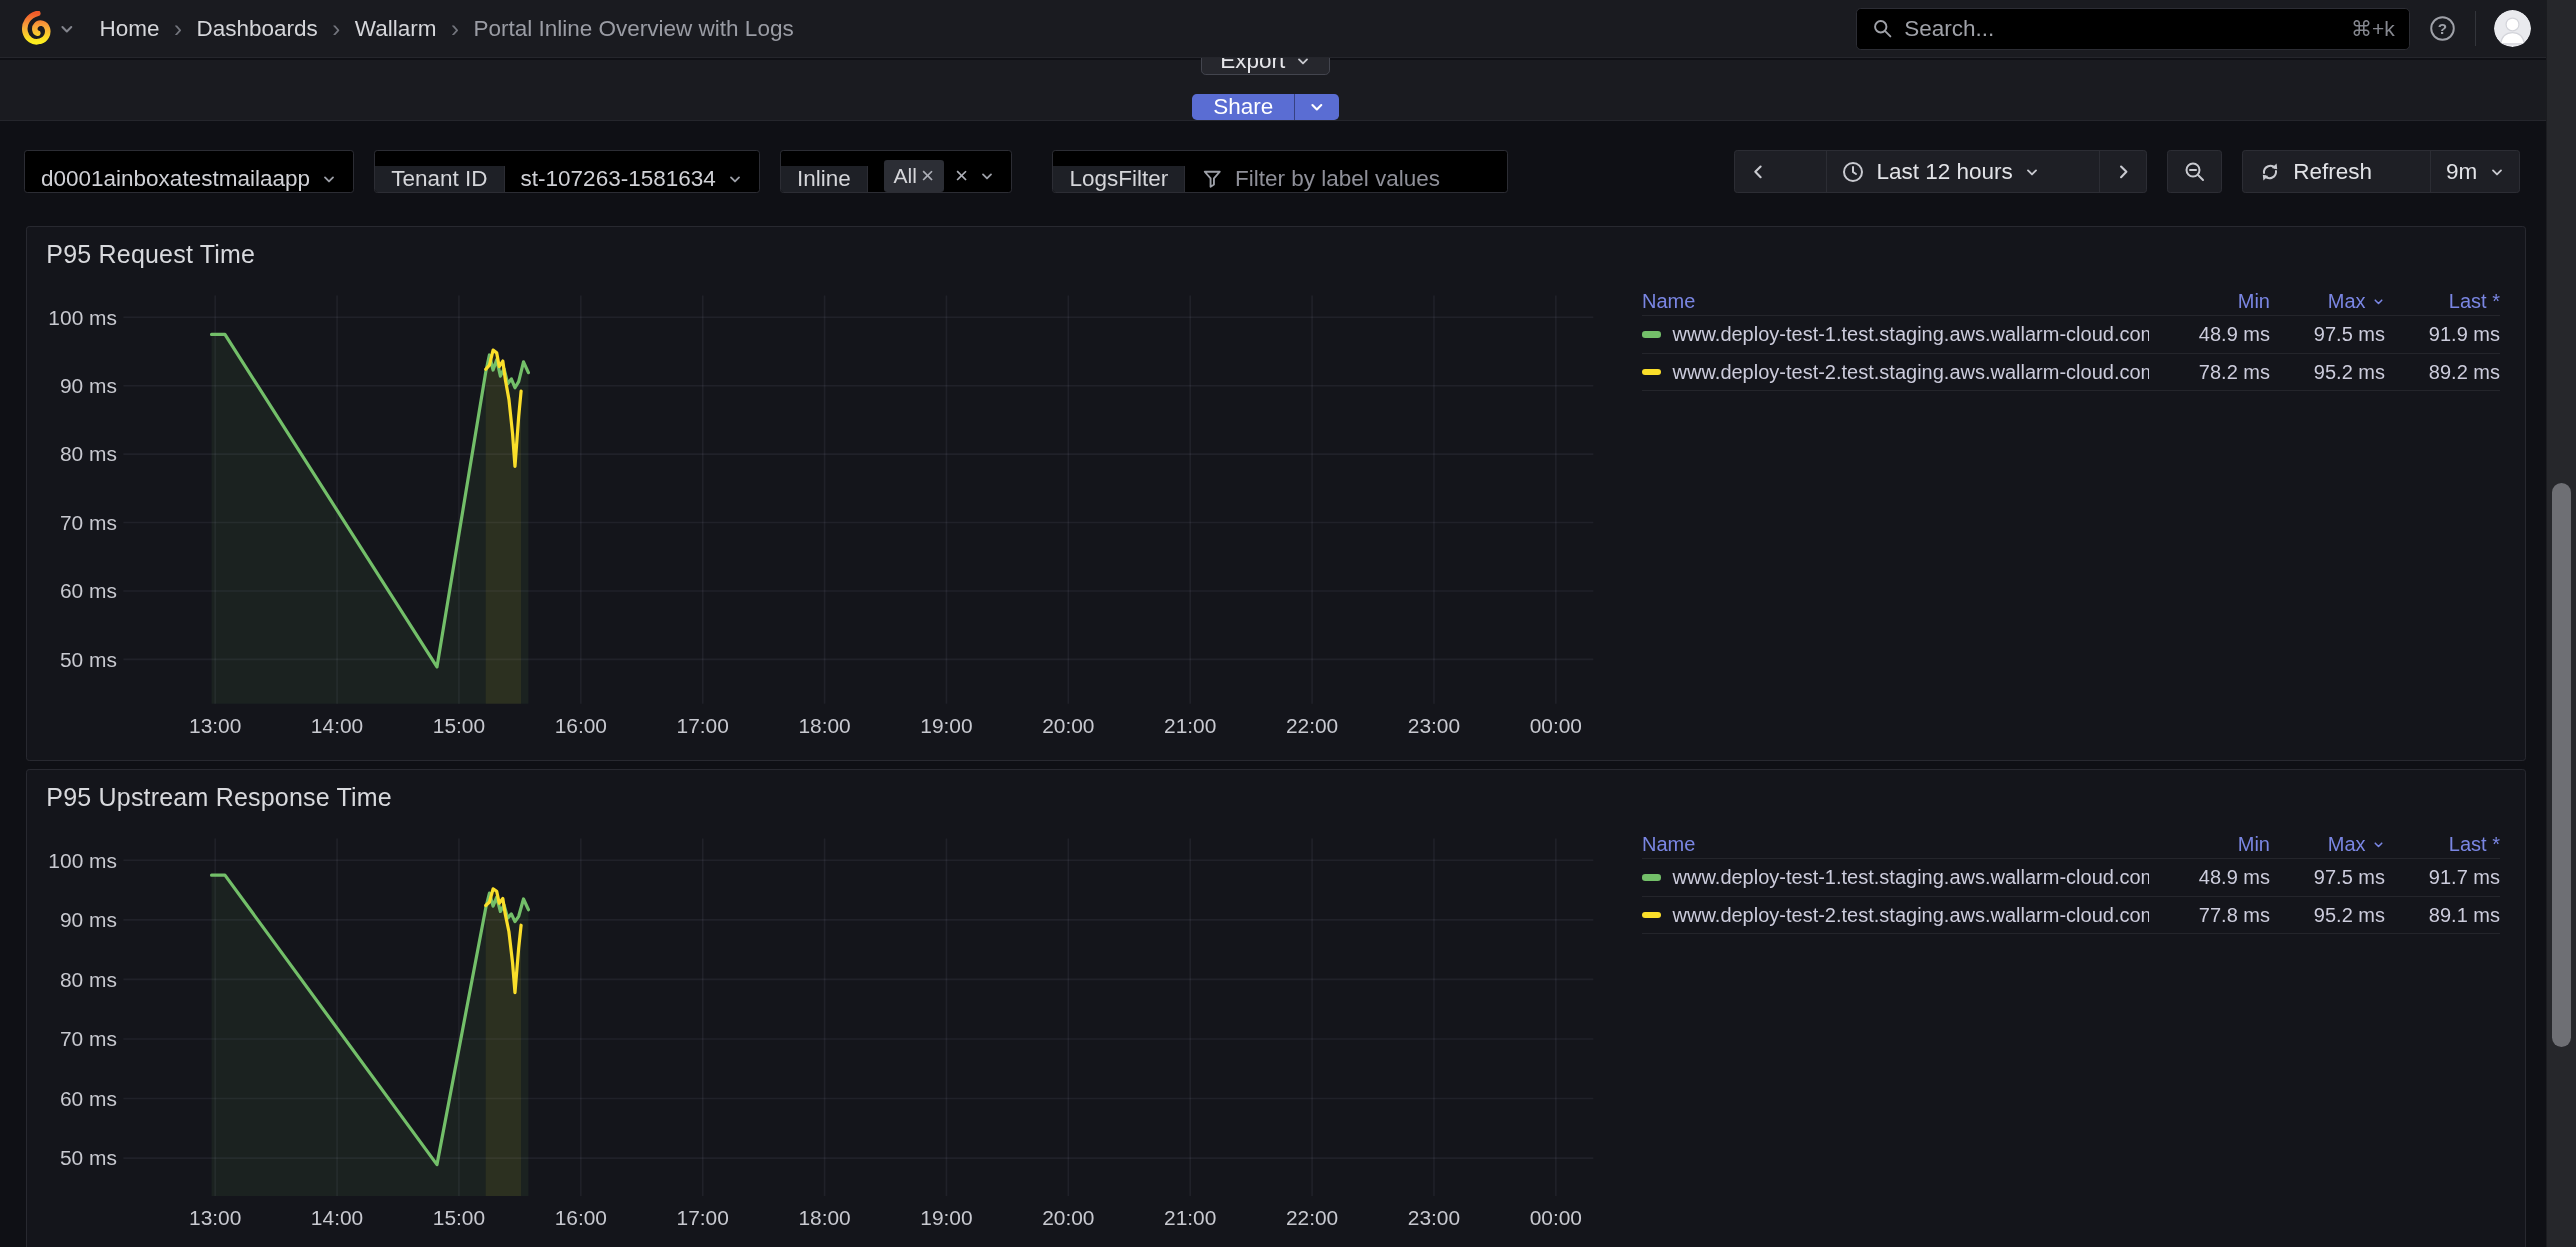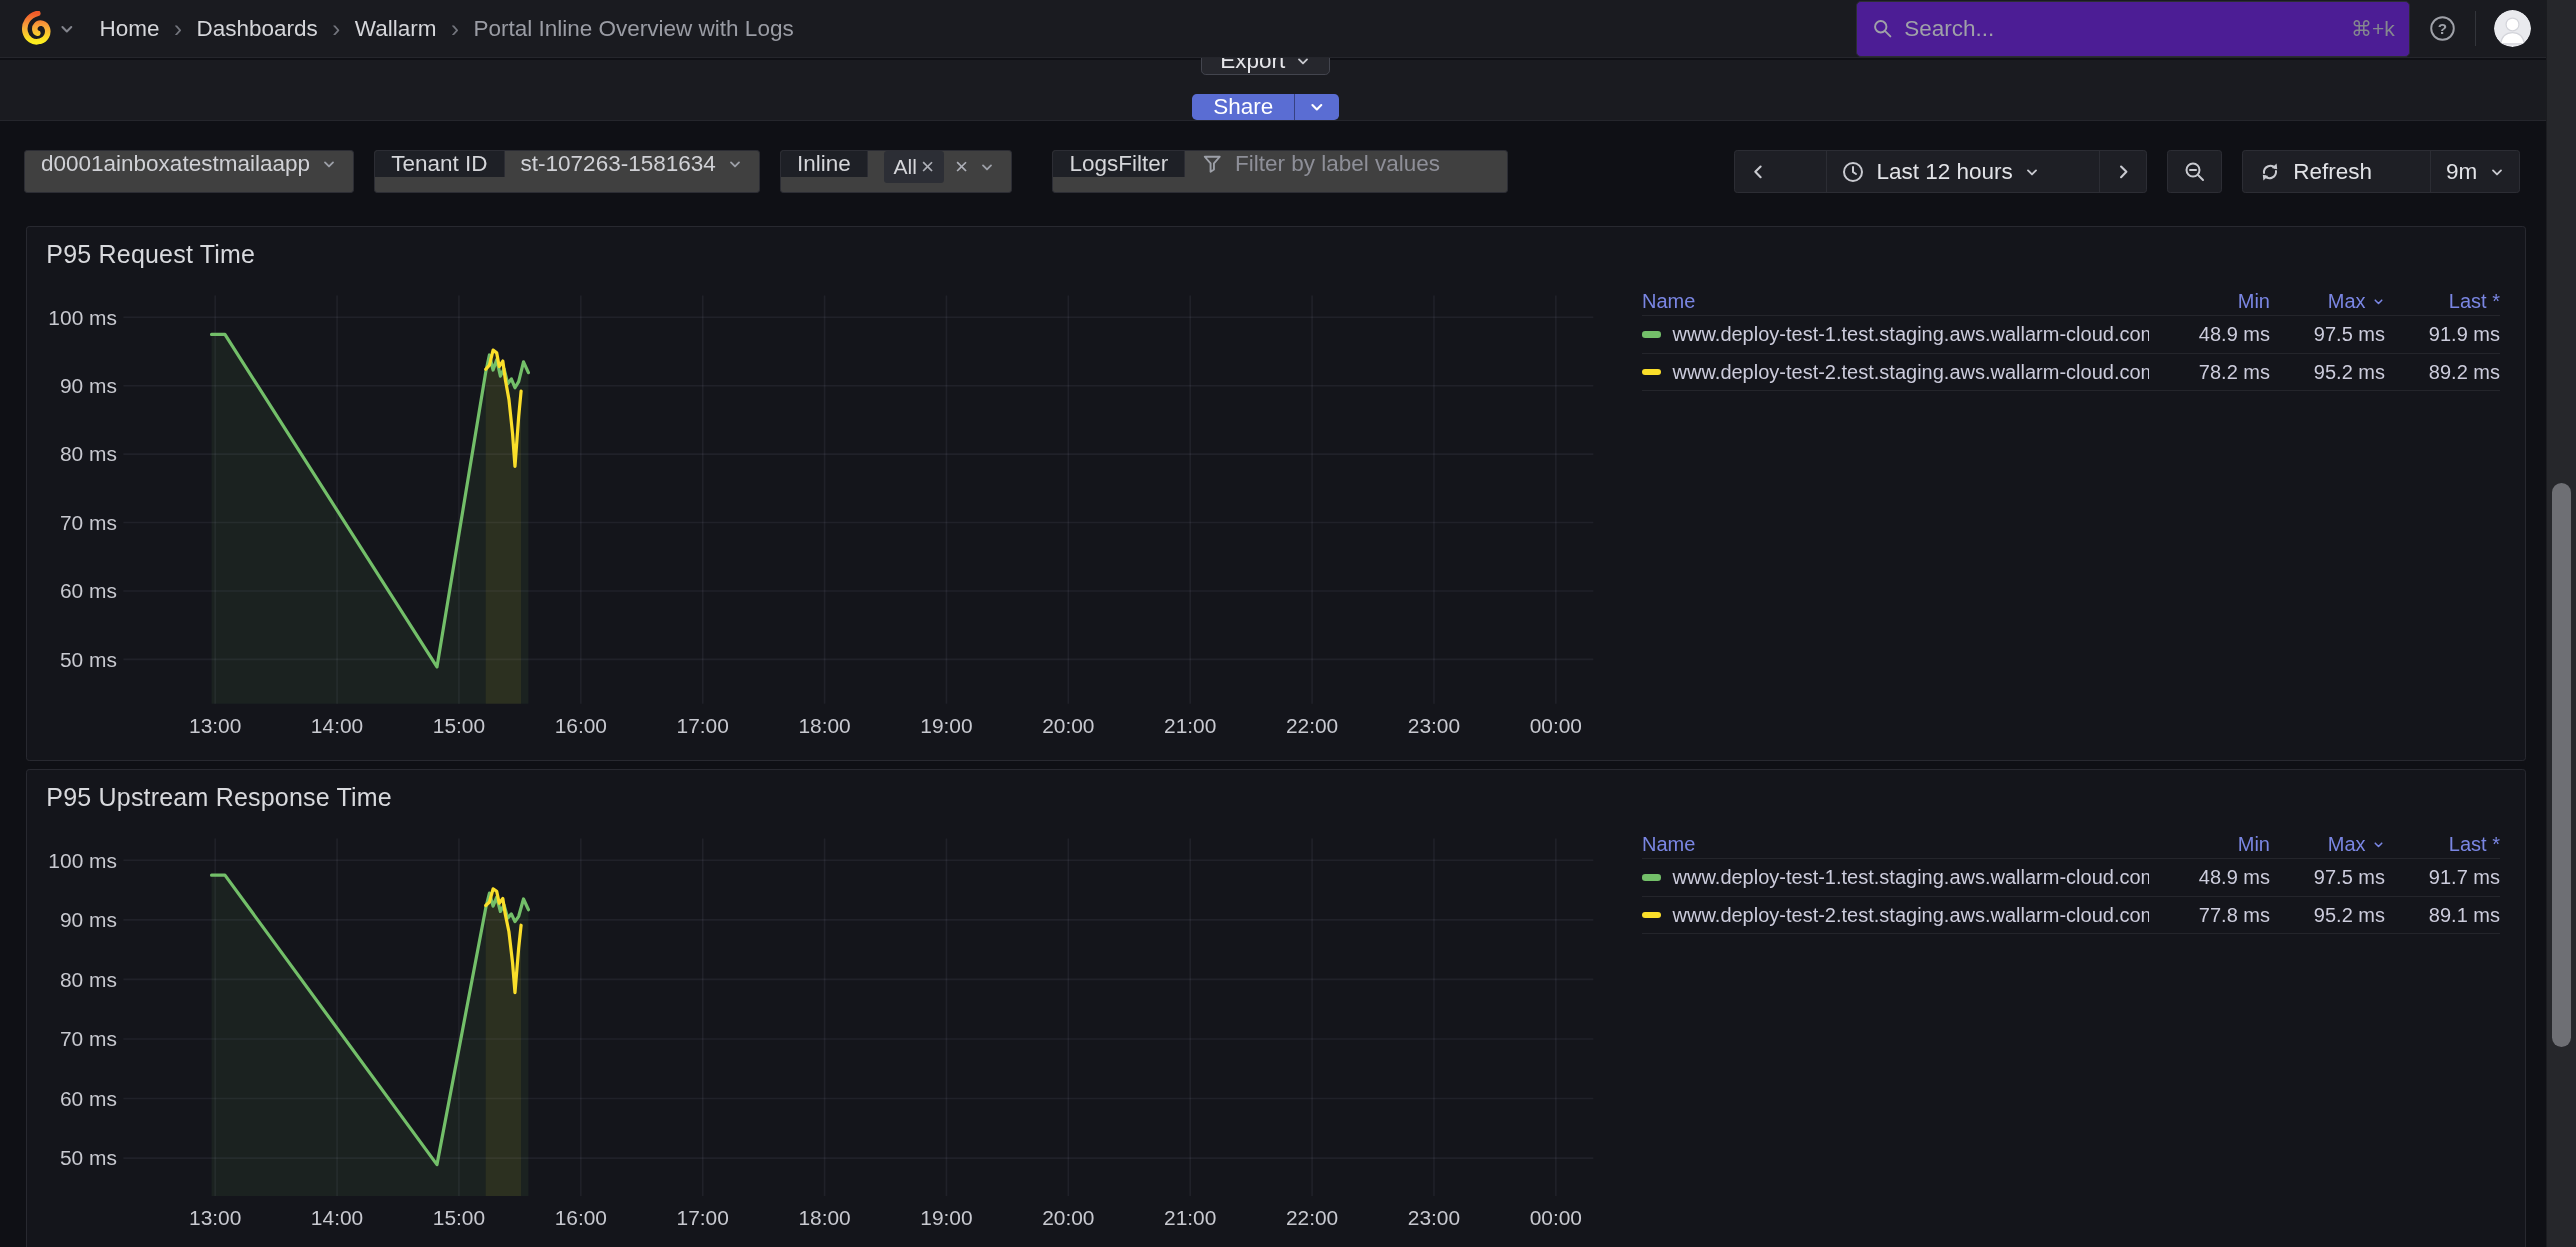--- a/index.html
+++ b/index.html
@@ -20,21 +20,21 @@
     display:flex; align-items:center; padding:0 45px 0 21px; z-index:5;
   }
   .logo { width:32px; height:35px; margin-right:4.8px; cursor:pointer; }
   .nav-chev { margin-right:24px; }
   .crumbs { display:flex; align-items:center; gap:14.5px; font-size:22.5px; }
   .crumb { color:#d5d6da; cursor:pointer; white-space:nowrap; }
   .crumb.current { color:#9a9ca4; cursor:default; }
   .crumb-sep { color:#73757d; font-size:24px; }
   .nav-right { margin-left:auto; display:flex; align-items:center; gap:17.7px; }
   .searchbox {
-    width:554px; height:56px; background:#4c1d95;
+    width:554px; height:42px; background:#000000;
     border:1.6px solid #2c2d34; border-radius:4.8px;
     display:flex; align-items:center; padding:0 14.5px; gap:11.3px; cursor:text;
   }
   .search-ph { color:#9fa1a8; font-size:22.5px; flex:1; }
   .search-kbd { color:#85878f; font-size:21px; }
   .iconbtn { background:none; border:none; cursor:pointer; display:flex; align-items:center; }
   .vdiv { width:1.6px; height:35px; background:#33353b; }
   .avatar { width:37px; height:37px; border-radius:50%; overflow:hidden; cursor:pointer; }
 
   
@@ -61,22 +61,22 @@
     background:#5a6dd3; border:none; border-left:1.6px solid rgba(10,12,30,.45);
     border-radius:0 4.8px 4.8px 0; padding:0 13px; display:flex; align-items:center; cursor:pointer;
   }
 
   
   .filterbar {
     position:absolute; top:150px; left:24px; right:56px; height:43px;
     display:flex; align-items:stretch; gap:20px; z-index:3;
   }
   .fbox {
-    display:flex; align-items:flex-start; border:1.6px solid #2c2d34; border-radius:3.2px;
-    background:#404040; overflow:hidden;
+    display:flex; align-items:flex-end; border:1.6px solid #2c2d34; border-radius:3.2px;
+    background:#000000; overflow:hidden;
   }
   .fcell { display:flex; align-items:center; padding:0 16px; gap:11.3px; font-size:22.5px; cursor:pointer; }
   .flabel { background:#1e2026; border-right:1.6px solid #2c2d34; font-weight:500; color:#d5d6da; cursor:default; }
   .fvalue { color:#d0d1d6; }
   .chip {
     background:#2c2e35; border-radius:3.2px; padding:3.2px 9.7px; font-size:21px;
     display:inline-flex; align-items:center; gap:4px; color:#d5d6da; cursor:pointer;
   }
   .xmark { color:#aeb0b8; font-size:22.5px; cursor:pointer; }
   .placeholder { color:#8e8f98; }

